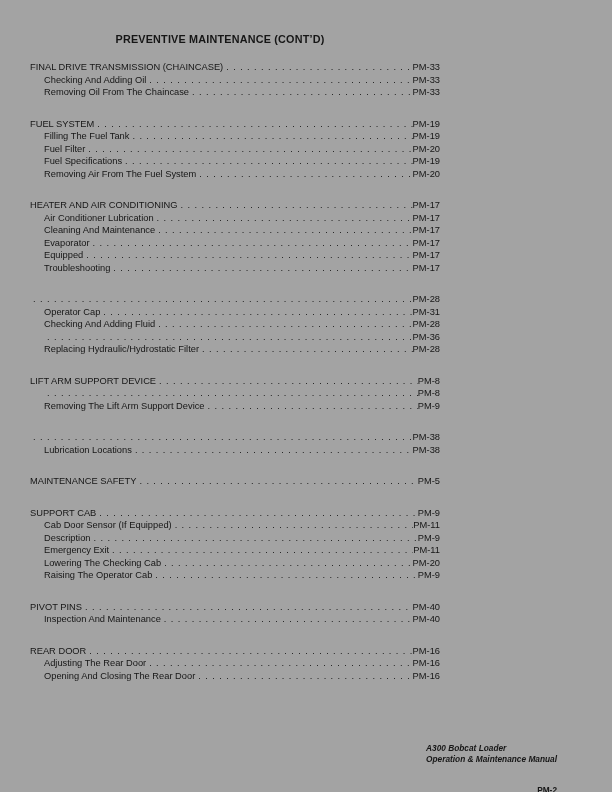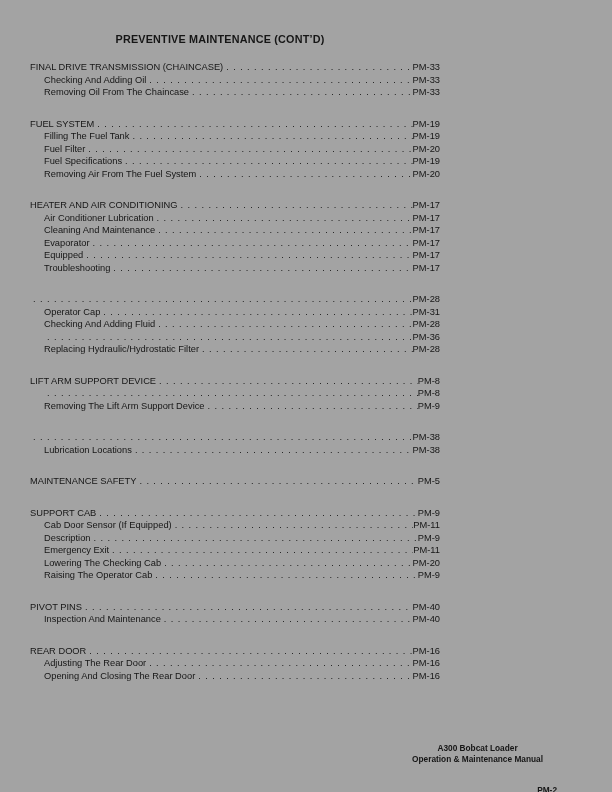--- a/index.html
+++ b/index.html
@@ -53,26 +53,27 @@
     position: absolute;
     left: 30px;
     right: 55px;
     top: 785px;
     text-align: right;
     font-size: 8.3px;
     font-weight: bold;
   }
   .footer-right {
     position: absolute;
-    right: 69px;
+    right: 55px;
     top: 743px;
-    text-align: center;
+    text-align: left;
     font-size: 8.3px;
     font-weight: bold;
     line-height: 10.5px;
+    font-style: italic;
   }
 </style>
 </head>
 <body>
 
 <div class="page">
   <h1 class="title">PREVENTIVE MAINTENANCE (CONT’D)</h1>
 
   <div class="toc">
       <div class="toc-section">

